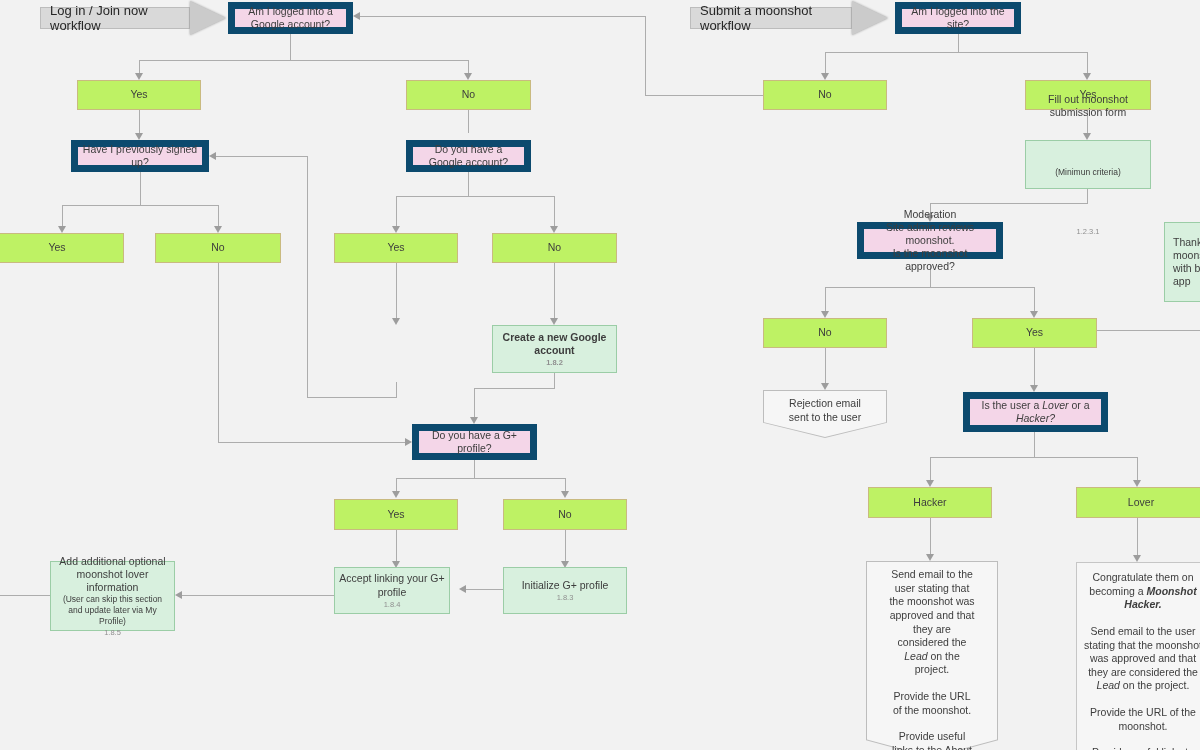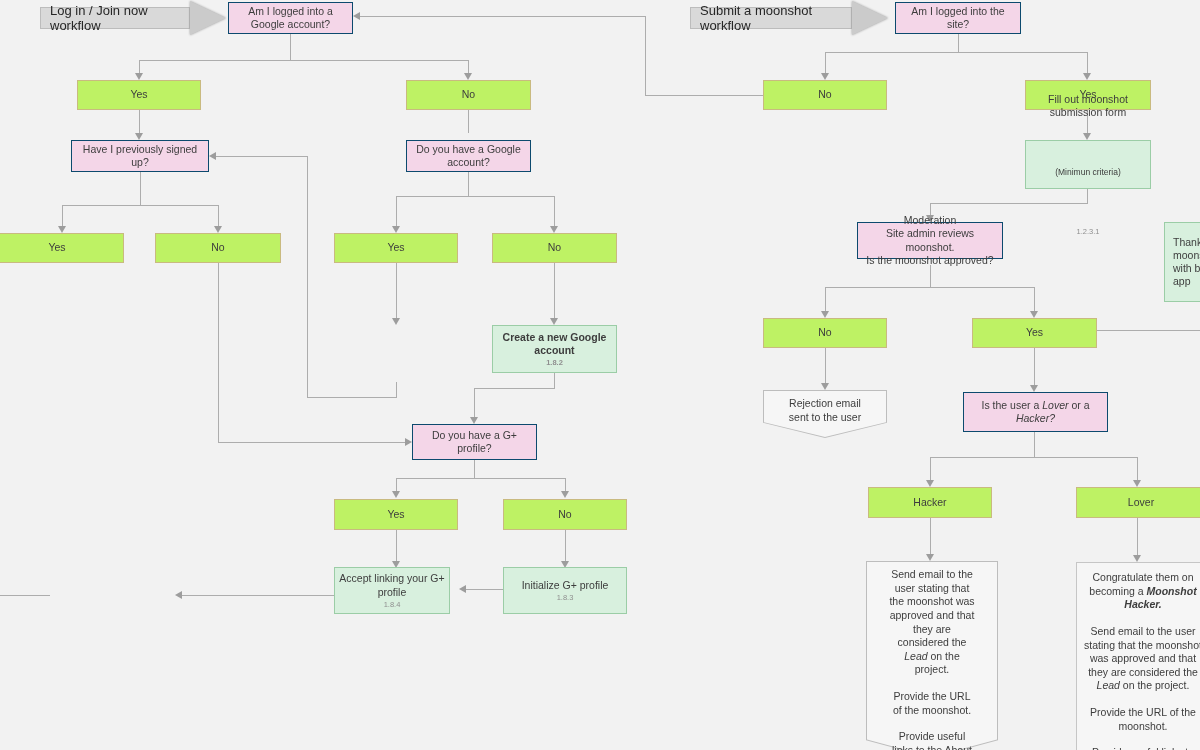--- a/index.html
+++ b/index.html
@@ -1,21 +1,21 @@
 <!DOCTYPE html>
 <html><head>
 <meta charset="utf-8">
 <style>
   html,body{margin:0;padding:0;}
   body{font-family:"Liberation Sans",sans-serif;}
   #canvas{position:relative;width:1200px;height:750px;background:#f2f2f2;overflow:hidden;}
   .node{position:absolute;box-sizing:border-box;display:flex;flex-direction:column;align-items:center;justify-content:center;
         text-align:center;font-size:10.5px;color:#3d3d3d;line-height:1.25;padding:2px 4px;}
   .yellow{background:#bef264;border:1px solid #c9ba80;}
-  .pink{background:#f4d6e8;border:1px solid #0c4a6e;}
+  .pink{background:#f4d6e8;border:7px solid #0c4a6e;}
   .green{background:#d8f0de;border:1px solid #9bcda6;}
   .code{font-size:7.5px;color:#8f8f8f;margin-top:1px;line-height:1.2;}
   .sub{font-size:8.5px;line-height:1.3;}
   .hl,.vl{position:absolute;background:#adadad;}
   .hl{height:1px;}
   .vl{width:1px;}
   .ar{position:absolute;width:0;height:0;}
   .ar.d{border-left:4px solid transparent;border-right:4px solid transparent;border-top:7px solid #9d9d9d;}
   .ar.l{border-top:4px solid transparent;border-bottom:4px solid transparent;border-right:7px solid #9d9d9d;}
   .ar.r{border-top:4px solid transparent;border-bottom:4px solid transparent;border-left:7px solid #9d9d9d;}
@@ -193,20 +193,25 @@
 
   <div class="node green" style="left:334px;top:567px;width:116px;height:47px;">
     <div>Accept linking your G+ profile</div>
     <div class="code">1.8.4</div>
   </div>
   <div class="node green" style="left:503px;top:567px;width:124px;height:47px;">
     <div>Initialize G+ profile</div>
     <div class="code">1.8.3</div>
   </div>
 
+  <div class="node green" style="left:50px;top:561px;width:125px;height:70px;">
+    <div>Add additional optional moonshot lover information</div>
+    <div class="sub">(User can skip this section and update later via My Profile)</div>
+    <div class="code">1.8.5</div>
+  </div>
 
   <div class="wtitle" style="left:690px;top:7px;width:162px;">
     <span>Submit a moonshot workflow</span>
   </div>
   <div class="wtri" style="left:852px;top:1px;"></div>
 
   <div class="node pink" style="left:895px;top:2px;width:126px;height:32px;">
     <div>Am I logged into the site?</div>
   </div>
 

